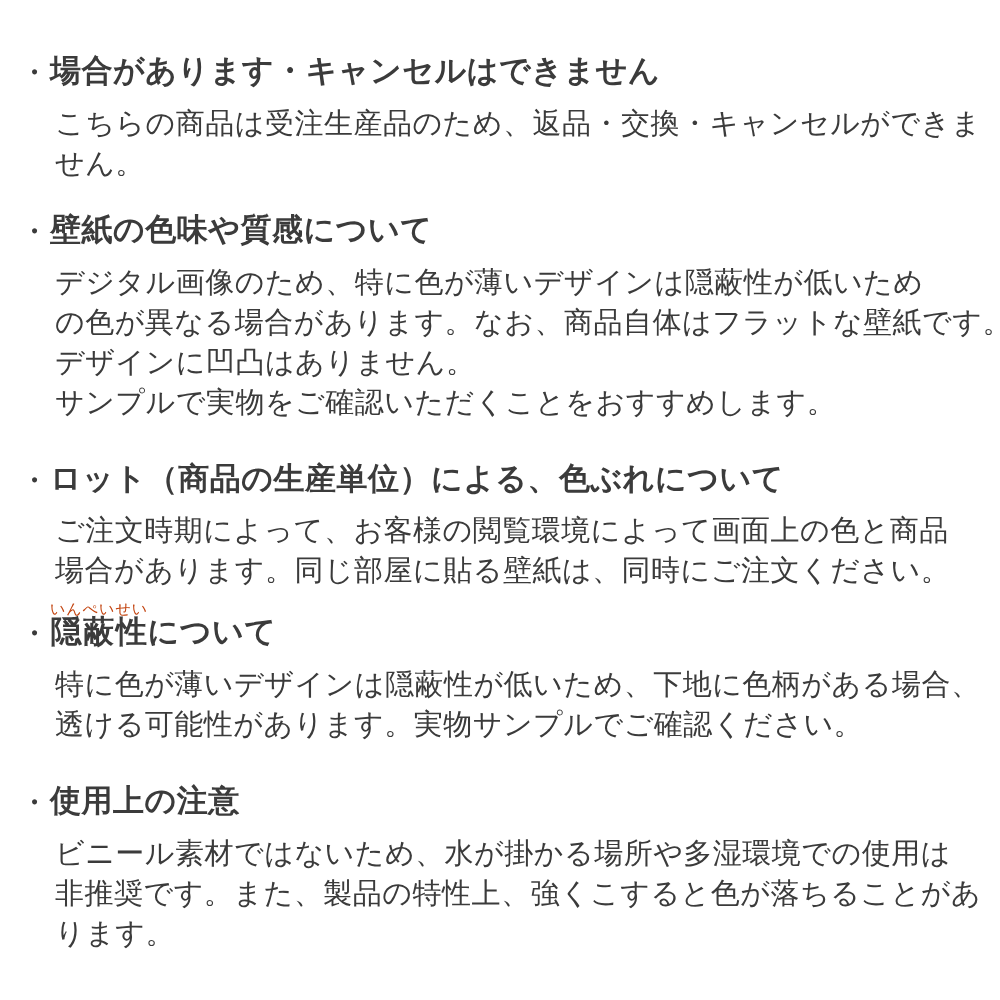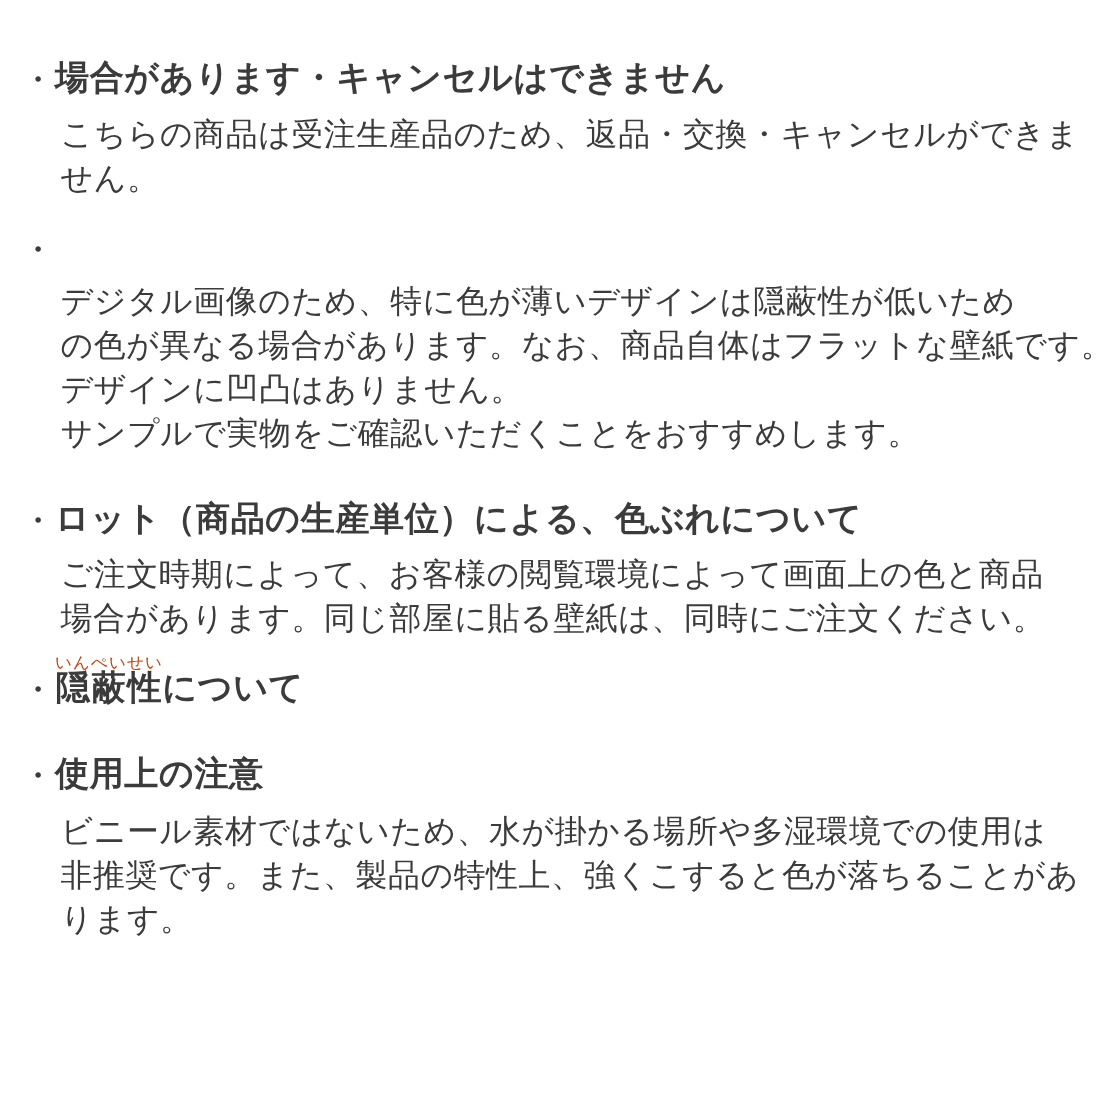--- a/index.html
+++ b/index.html
@@ -66,20 +66,21 @@
       <span class="bullet">・</span>
       <span>場合があります・キャンセルはできません</span>
     </div>
     <div class="sec-body">こちらの商品は受注生産品のため、返品・交換・キャンセルができま
 せん。</div>
   </div>
 
   <div class="sec sec--tight">
     <div class="sec-head">
       <span class="bullet">・</span>
+      <span>壁紙の色味や質感について</span>
     </div>
     <div class="sec-body">デジタル画像のため、特に色が薄いデザインは隠蔽性が低いため
 の色が異なる場合があります。なお、商品自体はフラットな壁紙です。
 デザインに凹凸はありません。
 サンプルで実物をご確認いただくことをおすすめします。</div>
   </div>
 
   <div class="sec">
     <div class="sec-head">
       <span class="bullet">・</span>
@@ -87,20 +88,22 @@
     </div>
     <div class="sec-body">ご注文時期によって、お客様の閲覧環境によって画面上の色と商品
 場合があります。同じ部屋に貼る壁紙は、同時にご注文ください。</div>
   </div>
 
   <div class="sec sec--ruby">
     <div class="sec-head">
       <span class="bullet">・</span>
       <span><ruby><span>隠蔽性</span><rt>いんぺいせい</rt></ruby><span>について</span></span>
     </div>
+    <div class="sec-body">特に色が薄いデザインは隠蔽性が低いため、下地に色柄がある場合、
+透ける可能性があります。実物サンプルでご確認ください。</div>
   </div>
 
   <div class="sec">
     <div class="sec-head">
       <span class="bullet">・</span>
       <span>使用上の注意</span>
     </div>
     <div class="sec-body">ビニール素材ではないため、水が掛かる場所や多湿環境での使用は
 非推奨です。また、製品の特性上、強くこすると色が落ちることがあ
 ります。</div>

